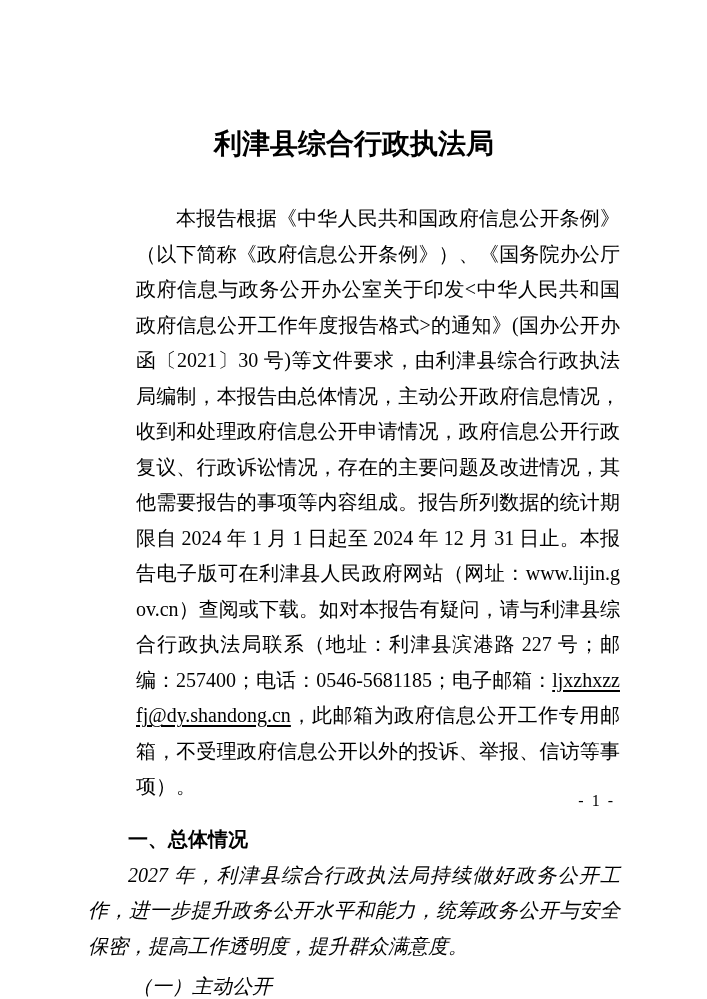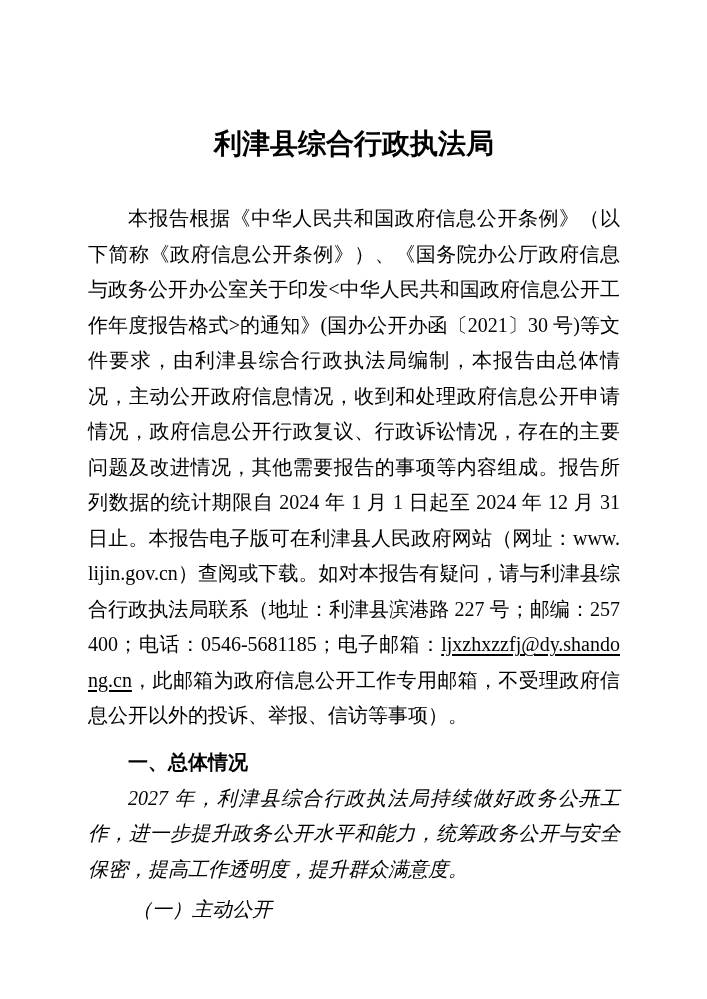--- a/index.html
+++ b/index.html
@@ -39,28 +39,29 @@
   .para {
     margin: 0;
     font-size: 20px;
     line-height: 35.5px;
     text-align: justify;
     text-indent: 2em;
     word-break: break-all;
   }
   .intro-para {
     margin-top: 38px;
+    margin-left: 48px;
   }
   .email-link {
     text-decoration: underline;
     text-underline-offset: 3px;
     color: #000000;
   }
   .sec-heading {
-    margin: 10px 0 0 0;
+    margin: 16px 0 0 0;
     font-family: "Liberation Sans", "DejaVu Sans", sans-serif;
     font-weight: bold;
     font-size: 20px;
     line-height: 37px;
     text-indent: 2em;
   }
   .kaiti {
     font-style: italic;
   }
   .sub-heading {

